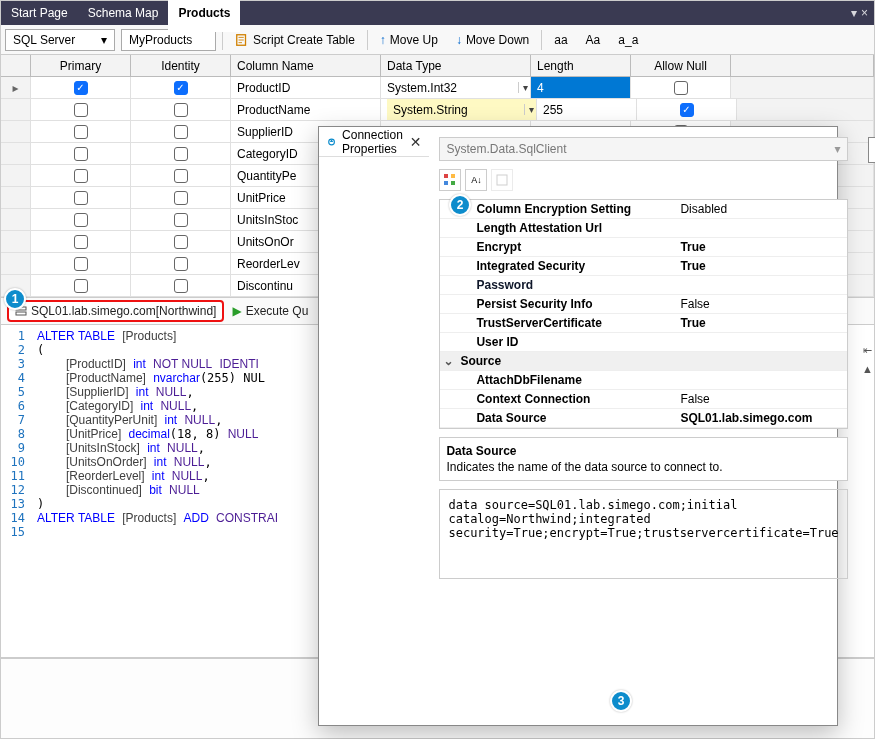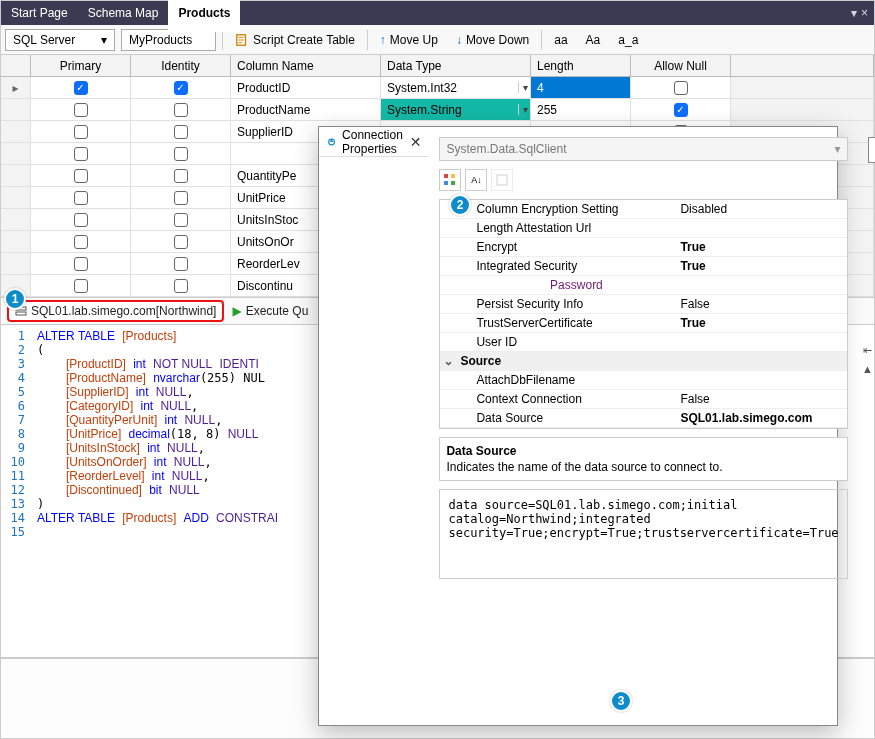--- a/index.html
+++ b/index.html
@@ -48,44 +48,44 @@
 .server-tag { border: 2px solid #e11; border-radius: 4px; padding: 2px 6px; display: flex; align-items: center; gap: 4px; color: #222; background: #fff; }
 .exec { display: flex; align-items: center; gap: 4px; color: #222; cursor: pointer; }
 .play { color: #2a9d2a; }
 .callout { position: absolute; width: 22px; height: 22px; background: #0d8ccc; color: #fff; border-radius: 50%; display: flex; align-items: center; justify-content: center; font-weight: 700; font-size: 12px; border: 2px solid #fff; box-shadow: 0 0 2px rgba(0,0,0,0.3); z-index: 50; }
 
 
 .codewrap { display: flex; flex: 1; overflow: hidden; border-bottom: 1px solid #ccc; }
 .gutter { width: 30px; background: #fff; text-align: right; padding: 4px 6px 4px 0; font-family: Consolas, monospace; font-size: 12px; color: #1e73be; }
 .code { flex: 1; padding: 4px 6px; font-family: Consolas, monospace; font-size: 12px; white-space: pre; color: #000; overflow: hidden; }
 .kw { color: #0000ff; }
-.br { color: #c2410c; }
+.br { color: #404040; }
 .gy { color: #4c1d95; }
 
 .bottom-space { height: 80px; border-top: 1px solid #ccc; background: #fdfdfd; }
 .right-arrows { position: absolute; right: 2px; top: 344px; font-size: 11px; color: #555; display: flex; flex-direction: column; gap: 6px; align-items: center; }
 
 
 .dialog { position: absolute; left: 318px; top: 126px; width: 520px; height: 600px; background: #fff; border: 1px solid #888; box-shadow: 0 8px 24px rgba(0,0,0,0.25); display: flex; flex-direction: row; font-size: 12px; z-index: 40; }
 .dlg-titlebar { display: flex; align-items: center; height: 30px; padding: 0 8px; border-bottom: 1px solid #ddd; }
 .dlg-titlebar .title-ico { width: 16px; height: 16px; margin-right: 6px; }
 .dlg-close { margin-left: auto; font-size: 14px; cursor: pointer; color: #333; }
 .dlg-body { flex: 1; display: flex; flex-direction: column; padding: 10px; gap: 8px; }
 .dlg-combo { border: 1px solid #ccc; background: #f5f5f5; color: #777; height: 24px; display: flex; align-items: center; padding: 0 6px; width: 100%; position: relative; }
 .dlg-combo::after { content: "▾"; position: absolute; right: 6px; color: #999; }
 .propgrid-tools { display: flex; gap: 4px; }
 .pg-btn { width: 22px; height: 22px; border: 1px solid #ccc; display: flex; align-items: center; justify-content: center; cursor: pointer; background: #fff; }
 .propgrid { border: 1px solid #ccc; flex: 0 0 230px; overflow-y: auto; background: #fff; }
 .pg-row { display: flex; height: 19px; border-bottom: 1px solid #eee; align-items: center; }
 .pg-row.cat { background: #f0f0f0; font-weight: 700; }
 .pg-row .expand { width: 16px; text-align: center; color: #555; }
-.pg-row .key { flex: 0 0 220px; padding-left: 4px; }
+.pg-row .key { flex: 0 0 220px; padding-left: 4px; font-weight: bold; }
 .pg-row .val { flex: 1; padding-left: 4px; }
 .pg-row .val.bold { font-weight: 700; }
-.pg-row.dim .key { color: #701a75; text-align: center; }
+.pg-row.dim .key { color: #0f172a; }
 .pg-desc { border: 1px solid #ccc; padding: 6px; background: #fff; }
 .pg-desc .title { font-weight: 700; margin-bottom: 2px; }
 .conn-str { border: 1px solid #ccc; padding: 8px; font-family: Consolas, monospace; font-size: 12px; min-height: 90px; white-space: pre-wrap; }
 .dlg-buttons { display: flex; justify-content: center; gap: 25px; padding: 10px; }
 .dlg-btn { width: 80px; height: 26px; border: 1px solid #888; background: #fff; cursor: pointer; font-size: 12px; }
 </style>
 </head>
 <body>
 
 <div class="app">
@@ -169,21 +169,21 @@
         </div>
         <div class="grid-row">
           <div class="cell c-marker"></div>
           <div class="cell c-primary">
             <span class="chk "></span>
           </div>
           <div class="cell c-identity">
             <span class="chk "></span>
           </div>
           <div class="cell c-colname">ProductName</div>
-          <div class="cell c-datatype" style="background: #14b8a6;">System.String<span class="dt-dd">▾</span></div>
+          <div class="cell c-datatype" style="background: #fef9c3; margin-left: 6px;">System.String<span class="dt-dd">▾</span></div>
           <div class="cell c-length">255</div>
           <div class="cell c-allownull">
             <span class="chk checked"></span>
           </div>
           <div class="cell c-rest"></div>
         </div>
         <div class="grid-row">
           <div class="cell c-marker"></div>
           <div class="cell c-primary">
             <span class="chk "></span>
@@ -200,20 +200,21 @@
           <div class="cell c-rest"></div>
         </div>
         <div class="grid-row">
           <div class="cell c-marker"></div>
           <div class="cell c-primary">
             <span class="chk "></span>
           </div>
           <div class="cell c-identity">
             <span class="chk "></span>
           </div>
+          <div class="cell c-colname">CategoryID</div>
           <div class="cell c-datatype"></div>
           <div class="cell c-length"></div>
           <div class="cell c-allownull">
             <span class="chk "></span>
           </div>
           <div class="cell c-rest"></div>
         </div>
         <div class="grid-row">
           <div class="cell c-marker"></div>
           <div class="cell c-primary">

